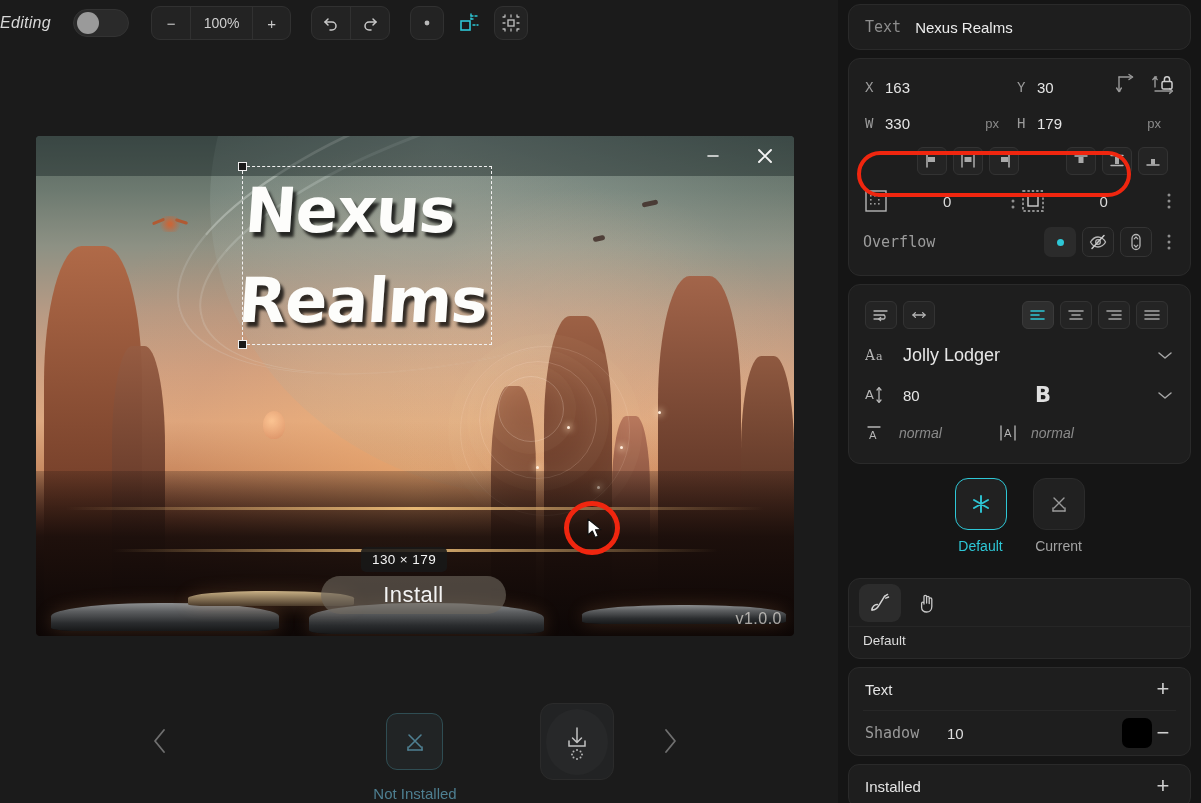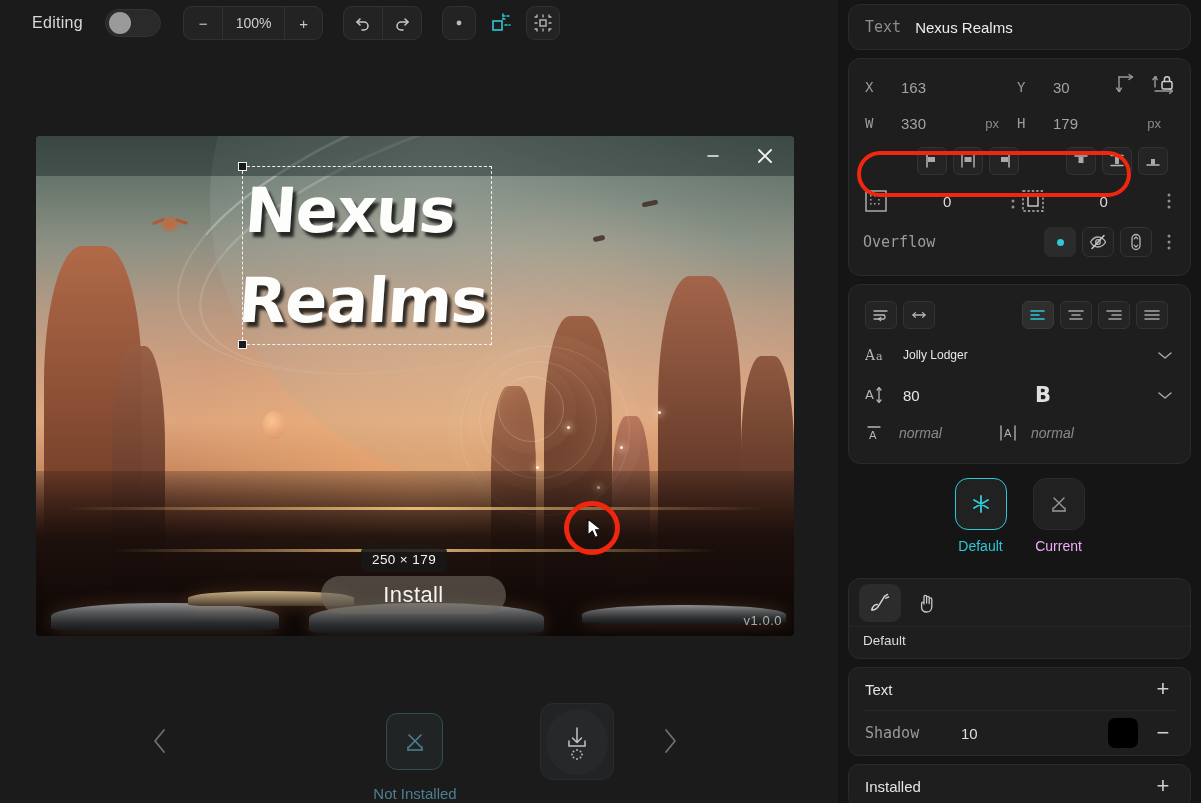--- a/index.html
+++ b/index.html
@@ -11,21 +11,21 @@
   }
   .app { position: relative; width: 1201px; height: 803px; background: #1b1b1b; }
 
   
   .toolbar {
     position: absolute; left: 0; top: 0; width: 838px; height: 46px;
     display: flex; align-items: center; gap: 0px;
     background: #1b1b1b;
   }
   .editing-label {
-    margin-left: 32px; font-size: 16px; color: #d8d8d8; letter-spacing: .3px;
+    font-size: 16px; color: #d8d8d8; letter-spacing: .3px; font-style: italic;
   }
   .toggle {
     margin-left: 22px; width: 56px; height: 28px; border-radius: 14px;
     background: #2a2a2a; border: 1px solid #333; position: relative;
   }
   .toggle .knob {
     position: absolute; left: 3px; top: 2px; width: 22px; height: 22px;
     border-radius: 50%; background: #9a9a9a;
   }
   .grp {
@@ -177,21 +177,21 @@
     letter-spacing: .4px;
   }
   .install-btn {
     position: absolute; left: 285px; top: 440px; width: 185px; height: 38px;
     border-radius: 19px; background: rgba(110,104,94,.62);
     display: flex; align-items: center; justify-content: center;
     color: #f3f3f3; font-size: 22px; letter-spacing: .4px;
   }
   .version {
     position: absolute; right: 12px; bottom: 8px;
-    color: rgba(230,225,220,.7); font-size: 13px; letter-spacing: .5px;
+    color: rgba(230,225,220,.7); font-size: 16px; letter-spacing: .5px;
   }
   .red-circle {
     position: absolute; left: 528px; top: 365px; width: 56px; height: 54px;
     border: 5px solid #f0260f; border-radius: 50%;
   }
   .cursor-arrow { position: absolute; left: 550px; top: 382px; }
 
   
   .nav-arrow {
     position: absolute; top: 675px; width: 40px; height: 40px;
@@ -228,21 +228,21 @@
     margin-bottom: 8px;
   }
 
   .card.namecard { height: 46px; padding: 0 16px; display: flex; align-items: center; gap: 14px; }
   .lbl-dim { color: #8d8d8d; font-size: 15px; font-family: "DejaVu Sans Mono", monospace; }
   .val-txt { color: #ececec; font-size: 15px; }
 
   .card.geom { padding: 10px 0 12px 0; position: relative; }
   .geom-row { height: 36px; display: flex; align-items: center; padding: 0 16px; }
   .axis-lab { color: #9a9a9a; font-size: 14px; font-family: "DejaVu Sans Mono", monospace; width: 20px; }
-  .axis-val { color: #a3a3a3; font-size: 15px; margin-left: 16px; }
+  .axis-val { color: #e5e5e5; font-size: 15px; }
   .unit { color: #8a8a8a; font-size: 13px; }
   .cell-x { width: 152px; display: flex; align-items: center; }
   .cell-y { width: 152px; display: flex; align-items: center; }
   .geom-icons { position: absolute; right: 12px; top: 14px; display: flex; gap: 14px; }
   .wh-highlight {
     position: absolute; left: 8px; top: 92px; width: 274px; height: 46px;
     border: 4px solid #f0260f; border-radius: 23px; pointer-events: none;
   }
 
   .align-row { height: 40px; display: flex; align-items: center; padding: 0 16px; gap: 0; }
@@ -266,54 +266,54 @@
     border: 1px solid transparent;
   }
   .tgl.on { background: #2b2b2b; }
   .tgl.outline { border-color: #343434; background: #212121; }
   .dot-teal { width: 7px; height: 7px; border-radius: 50%; background: #2ec7d6; }
 
   .card.typo { padding: 10px 0 12px 0; }
   .typo-top { height: 40px; display: flex; align-items: center; padding: 0 16px; }
   .typo-top .right { margin-left: auto; display: flex; }
   .fontrow { height: 40px; display: flex; align-items: center; padding: 0 16px; gap: 14px; }
-  .fontname { color: #e6e6e6; font-size: 12px; flex: 1; }
+  .fontname { color: #e6e6e6; font-size: 18px; flex: 1; }
   .sizerow { height: 40px; display: flex; align-items: center; padding: 0 16px; gap: 14px; }
   .sizeval { color: #e6e6e6; font-size: 15px; width: 118px; }
   .bold-b { color: #e0e0e0; font-size: 21px; font-weight: 700; font-family: "DejaVu Sans", sans-serif; }
   .lastrow { height: 36px; display: flex; align-items: center; padding: 0 16px; gap: 14px; }
   .ital { color: #8a8a8a; font-size: 14px; font-style: italic; }
   .seg { width: 118px; display: flex; align-items: center; gap: 12px; }
 
   .states { height: 100px; display: flex; align-items: flex-start; justify-content: center; gap: 26px; margin-top: 14px; }
   .state { display: flex; flex-direction: column; align-items: center; gap: 8px; }
   .state-tile {
     width: 52px; height: 52px; border-radius: 13px; background: #212121;
     border: 1px solid #2b2b2b; display: flex; align-items: center; justify-content: center;
   }
   .state-tile.active { border-color: #2ec7d6; }
-  .state-lab { font-size: 14px; color: #f0abfc; }
+  .state-lab { font-size: 14px; color: #a3a3a3; }
   .state-lab.active { color: #2ec7d6; }
 
   .card.stylecard { padding: 0; }
   .tools-row { height: 48px; display: flex; align-items: center; padding: 0 10px; gap: 4px;
                border-bottom: 1px solid #262626; }
   .tool {
     width: 42px; height: 38px; border-radius: 9px;
     display: flex; align-items: center; justify-content: center;
   }
   .tool.sel { background: #2c2c2c; }
   .tools-caption { padding: 6px 14px 10px; color: #dcdcdc; font-size: 13.5px; }
 
   .secbox { background: #1e1e1e; border: 1px solid #2a2a2a; border-radius: 11px; margin-bottom: 8px; }
   .sec-head { height: 42px; display: flex; align-items: center; padding: 0 16px; }
   .sec-title { color: #e4e4e4; font-size: 15px; flex: 1; }
   .plusminus { color: #cfcfcf; font-size: 22px; line-height: 1; width: 22px; text-align: center; }
   .sec-div { height: 1px; background: #272727; margin: 0 14px; }
-  .sec-item { height: 44px; display: flex; align-items: center; padding: 0 16px; gap: 14px; }
+  .sec-item { height: 44px; display: flex; align-items: center; padding: 0 16px; }
   .item-lbl { color: #9a9a9a; font-size: 15px; font-family: "DejaVu Sans Mono", monospace; width: 82px; }
   .item-val { color: #dedede; font-size: 15px; flex: 1; }
   .swatch { width: 30px; height: 30px; border-radius: 7px; background: #000; }
 </style>
 </head>
 <body>
 
 <div class="app">
 
   <div class="toolbar">
@@ -419,21 +419,21 @@
       <div class="splash-title">
         <div>Nexus</div>
         <div>Realms</div>
       </div>
 
       <div class="selbox">
         <div class="handle h-tl"></div>
         <div class="handle h-bl"></div>
       </div>
 
-      <div class="size-badge">250 × 179</div>
+      <div class="size-badge">130 × 179</div>
       <div class="install-btn">Install</div>
       <div class="version">v1.0.0</div>
 
       <div class="cursor-arrow">
         <svg width="18" height="22" viewBox="0 0 18 22">
           <path d="M2 1 L2 17 L6.4 13 L9.2 19.5 L12.2 18 L9.5 11.8 L15 11.6 Z" fill="#ffffff" stroke="#111" stroke-width="1.1" stroke-linejoin="round"></path>
         </svg>
       </div>
       <div class="red-circle"></div>
     </div>

